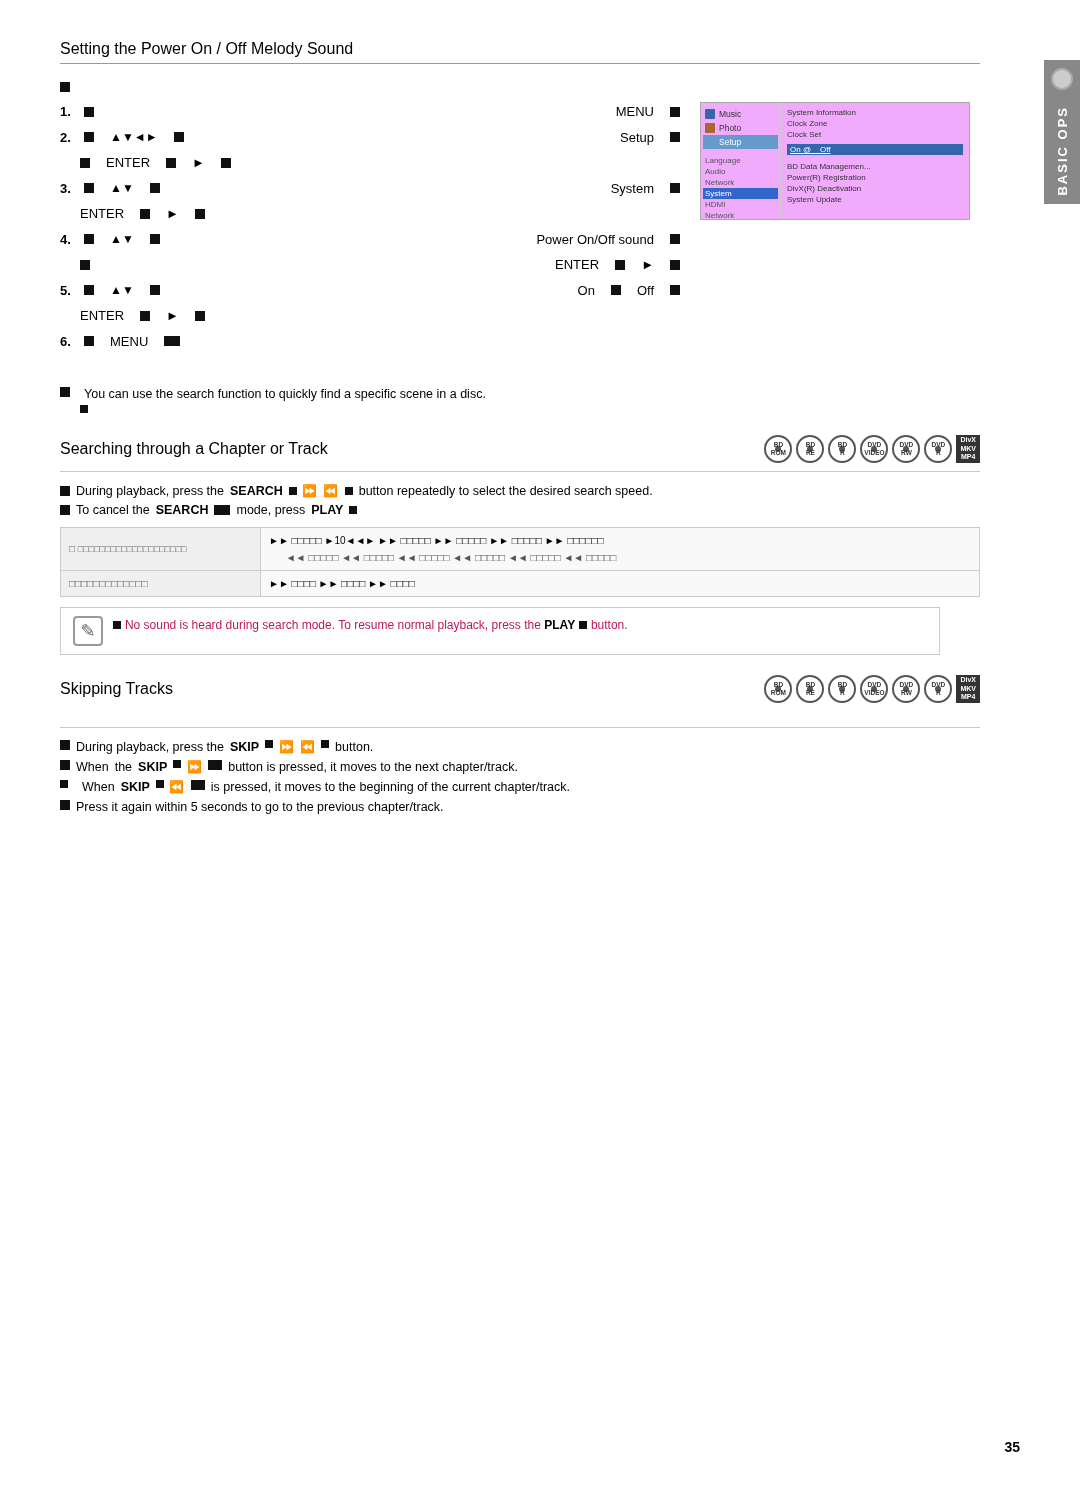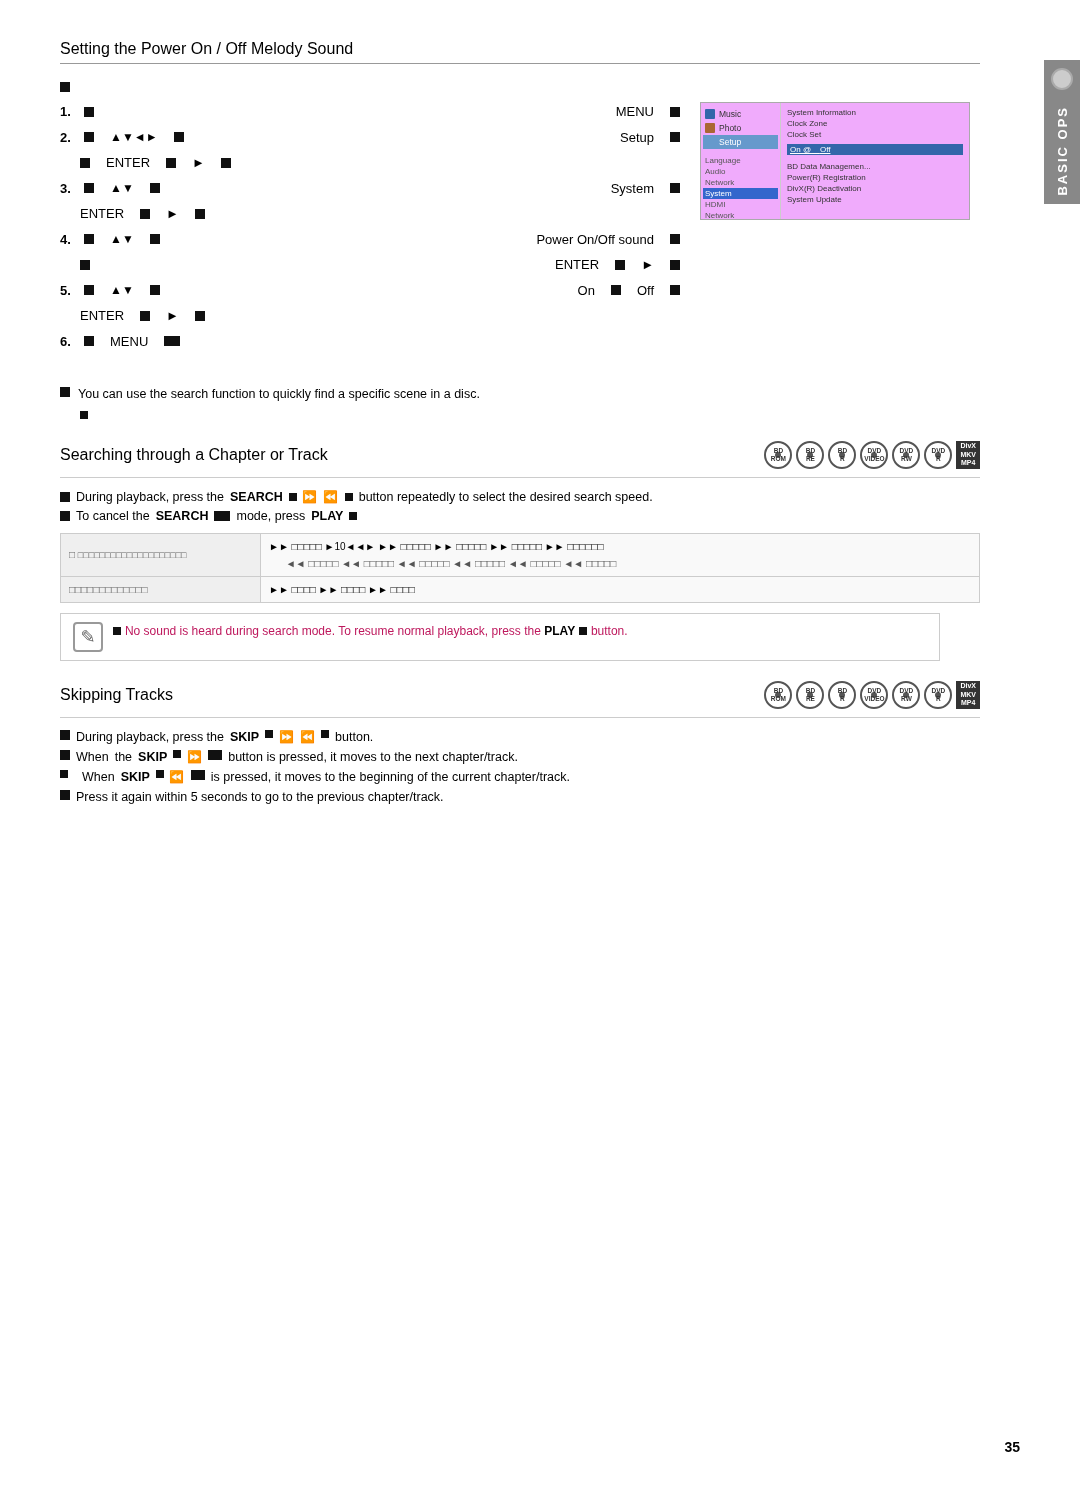--- a/index.html
+++ b/index.html
@@ -289,21 +289,21 @@
     
     .skipping-section {
       margin-top: 20px;
       margin-right: 40px;
     }
     .skipping-header {
       display: flex;
       align-items: center;
       justify-content: space-between;
       border-bottom: 1px solid #ccc;
-      padding-bottom: 8px;
+      padding-bottom: 24px;
       margin-bottom: 12px;
     }
     .skipping-title {
       font-size: 16px;
     }
 
     .skip-steps {
       font-size: 12.5px;
     }
     .skip-step-row {
@@ -515,21 +515,21 @@
               </div>
             </div>
           </div>
         </div>
       </div>
     </div>
   </div>
 
   <div class="section2">
 
-    <div style="display:flex; align-items:flex-start; gap:8px; margin-bottom:6px; margin-right:40px;">
+    <div style="display:flex; align-items:flex-start; gap:14px; margin-right:40px;">
       <span class="filled-square"></span>
       <span style="font-size:12.5px;">You can use the search function to quickly find a specific scene in a disc.</span>
     </div>
     <div style="margin-bottom:14px; margin-left:20px; margin-right:40px; font-size:12px;">
       <span class="filled-square" style="width:8px;height:8px;"></span>
     </div>
 
     <div class="searching-section">
       <div class="searching-header">
         <span class="searching-title">Searching through a Chapter or Track</span>

